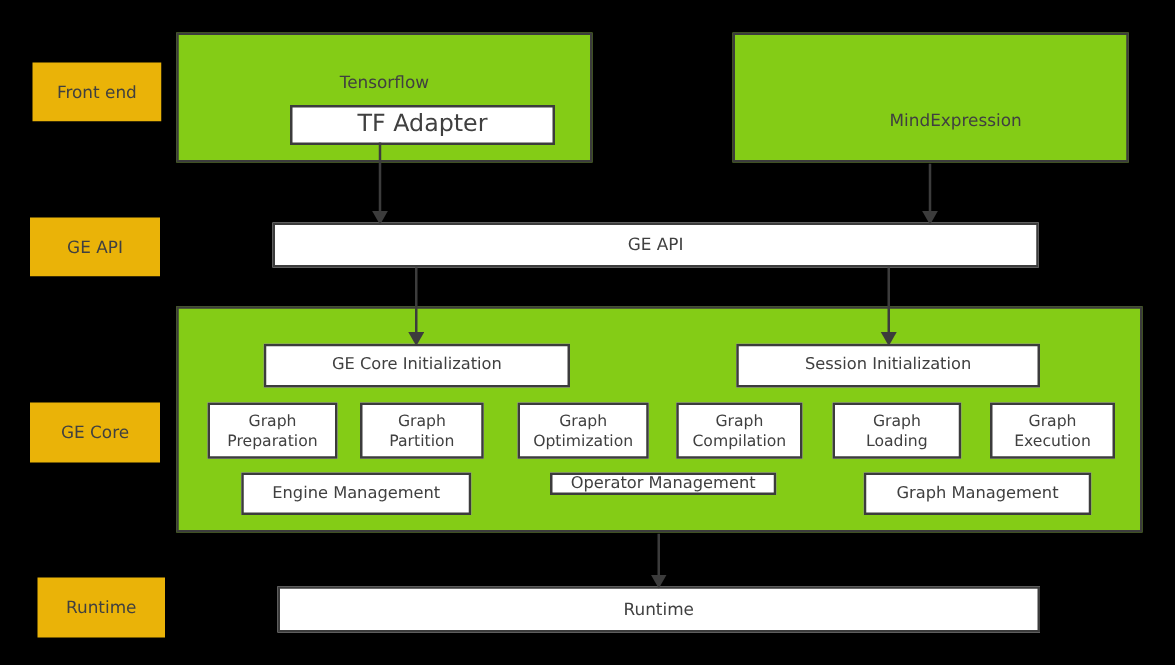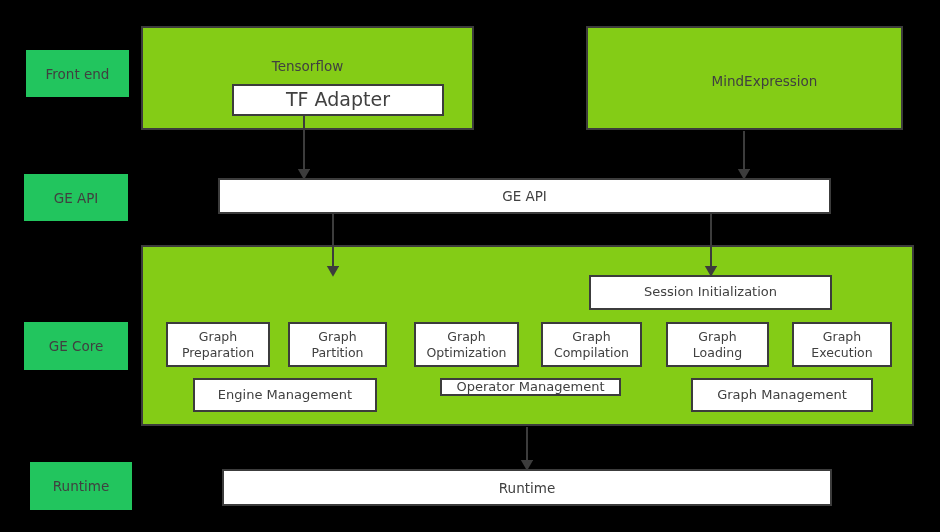--- a/index.html
+++ b/index.html
@@ -12,21 +12,21 @@
     position: relative;
     width: 940px;
     height: 532px;
     background: #000000;
     overflow: hidden;
     font-family: "DejaVu Sans", "Liberation Sans", sans-serif;
   }
   .label-box {
     position: absolute;
     box-sizing: border-box;
-    background: #22c55e;
+    background: #eab308;
     border: none;
     color: #404040;
     display: flex;
     align-items: center;
     justify-content: center;
     text-align: center;
     font-size: 13.5px;
   }
   .group-box {
     position: absolute;
@@ -89,27 +89,28 @@
   <div class="label-box" style="left:24px; top:322px; width:104px; height:48px;">GE Core</div>
 
   <div class="label-box" style="left:30px; top:462px; width:102px; height:48px;">Runtime</div>
 
   <div class="group-box" style="left:141px; top:26px; width:333px; height:104px;">
     <div class="group-title" style="top:30px;">Tensorflow</div>
     <div class="inner-box" style="left:89px; top:56px; width:212px; height:32px; font-size:19px;">TF Adapter</div>
   </div>
 
   <div class="group-box" style="left:586px; top:26px; width:317px; height:104px;">
-    <div class="group-title" style="top:45px;padding-left:40px;">MindExpression</div>
+    <div class="group-title" style="top:61px;padding-left:40px;">MindExpression</div>
   </div>
 
   <div class="bar-box" style="left:218px; top:178px; width:613px; height:36px;">GE API</div>
 
   <div class="group-box" style="left:141px; top:245px; width:773px; height:181px;">
 
+    <div class="inner-box" style="left:68px; top:28px; width:245px; height:35px; font-size:13px;">GE Core Initialization</div>
     <div class="inner-box" style="left:446px; top:28px; width:243px; height:35px; font-size:13px;text-align:right;">Session Initialization</div>
 
     <div class="inner-box" style="left:23px; top:75px; width:104px; height:45px;">Graph
 Preparation</div>
     <div class="inner-box" style="left:145px; top:75px; width:99px; height:45px;">Graph
 Partition</div>
     <div class="inner-box" style="left:271px; top:75px; width:105px; height:45px;">Graph
 Optimization</div>
     <div class="inner-box" style="left:398px; top:75px; width:101px; height:45px;">Graph
 Compilation</div>

